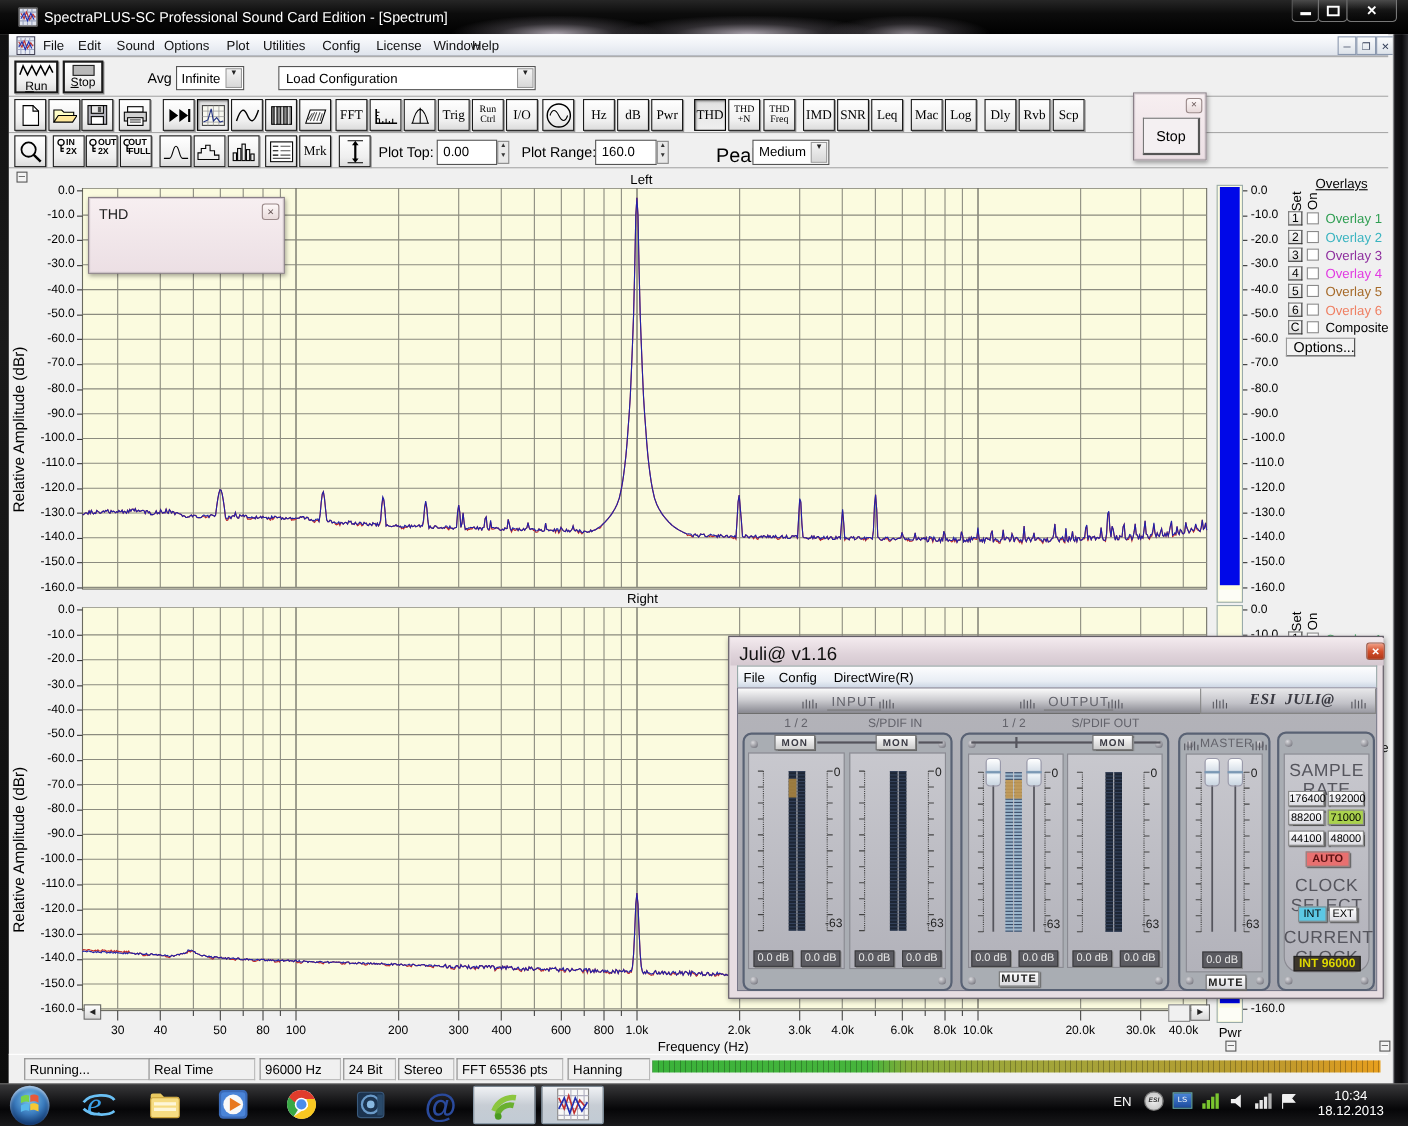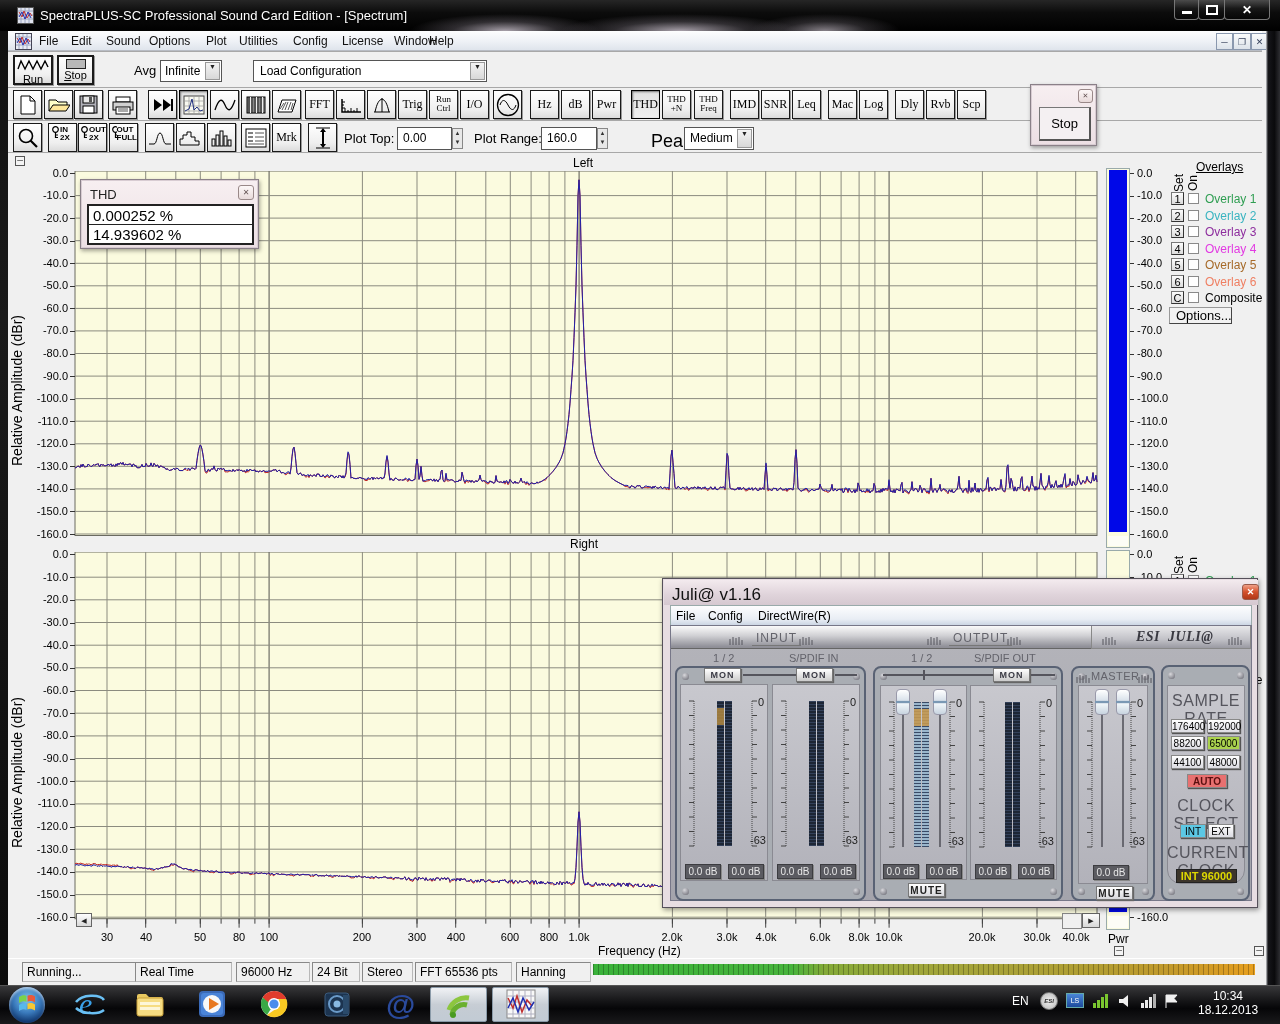--- a/index.html
+++ b/index.html
@@ -579,24 +579,20 @@
 <div class="ab" style="left:1169px;top:689px;width:63px;height:17px;border:1px solid #999;border-right-color:#444;border-bottom-color:#444;background:#f2f2f2;font-size:13px;color:#000;padding:0 0 0 6px">Options...</div>
 <div class="ab" style="left:76px;top:913px;width:16px;height:14px;border:1px solid #666;background:linear-gradient(#fefefe,#d8d8d8);text-align:center;font-size:7px;line-height:13px;color:#222">◀</div>
 <div class="ab" style="left:1062px;top:913px;width:20px;height:16px;border:1px solid #888;background:#f0f0f0"></div>
 <div class="ab" style="left:1082px;top:913px;width:18px;height:15px;border:1px solid #666;background:linear-gradient(#fefefe,#d8d8d8);text-align:center;font-size:7px;line-height:14px;color:#222">▶</div>
 <div class="ab" style="left:1108px;top:932px;font-size:12px;color:#000">Pwr</div>
 <div class="minibox ab" style="left:1114px;top:946px">─</div>
 <div class="minibox ab" style="left:1254px;top:946px">─</div>
 <div class="fwin" style="left:80px;top:179px;width:179px;height:70px">
     <div class="ab" style="left:9px;top:7px;font-size:13px;color:#222">THD</div>
     <div class="ab" style="left:157px;top:5px;width:16px;height:15px;border:1px solid #988;border-radius:3px;background:linear-gradient(#fdf8f8,#e8dada);font-size:8px;text-align:center;line-height:13px;color:#655">✕</div>
-    <div class="ab" style="left:6px;top:24px;width:167px;height:41px;background:#fff;border:2px solid #222">
-      <div style="font-size:15px;color:#000;padding:1px 0 0 4px;height:19px;border-bottom:1px solid #222">0.000252 %</div>
-      <div style="font-size:15px;color:#000;padding:1px 0 0 4px">14.939602 %</div>
-    </div>
   </div>
 <div class="fwin" style="left:1030px;top:84px;width:67px;height:62px">
     <div class="ab" style="left:47px;top:4px;width:15px;height:14px;border:1px solid #988;border-radius:3px;background:linear-gradient(#fdf8f8,#e8dada);font-size:7px;text-align:center;line-height:12px;color:#655">✕</div>
     <div class="ab" style="left:8px;top:22px;width:52px;height:34px;border:1px solid #777;border-right:2px solid #555;border-bottom:2px solid #555;background:#f4f0f2;font-size:13px;color:#000;text-align:center;line-height:32px">Stop</div>
   </div>
 <div class="ab" style="left:8px;top:51px;width:1254px;height:1px;background:#a8a8a8"></div>
 <div class="ab" style="left:8px;top:87px;width:1254px;height:1px;background:#a8a8a8"></div>
 <div class="ab" style="left:8px;top:120px;width:1254px;height:1px;background:#a8a8a8"></div>
 <div class="ab" style="left:8px;top:152px;width:1254px;height:1px;background:#a8a8a8"></div>
 <div id="statusbar" class="ab">
@@ -1234,21 +1230,21 @@
       <div class="ab" style="left:445px;top:75px;width:14px;height:2px;background:#7a98b4"></div>
       <div class="ab" style="left:466px;top:71px;font-size:11px;color:#222">0</div>
       <div class="ab" style="left:458px;top:209px;font-size:11px;color:#222">-63</div>
       <div class="jdb" style="left:422px;top:239px">0.0 dB</div>
       <div class="ab" style="left:425px;top:260px;width:37px;height:14px;background:linear-gradient(#fff,#d8d8dc);border:1px solid #777;box-shadow:1px 1px 1px #666;color:#222;font-size:10px;font-weight:bold;text-align:center;line-height:13px;letter-spacing:1px">MUTE</div>
       <div class="jpanel" style="left:496px;top:59px;width:78px;height:199px;border-radius:0 0 14px 14px"></div>
       <div class="jlabel" style="left:496px;top:66px;width:78px">SAMPLE<br>RATE</div>
       <div class="jsr" style="left:500px;top:93px">176400</div>
       <div class="jsr" style="left:536px;top:93px">192000</div>
       <div class="jsr" style="left:500px;top:110px">88200</div>
-      <div class="jsr" style="left:536px;top:110px;background:#aad24e">65000</div>
+      <div class="jsr" style="left:536px;top:110px;background:#aad24e">71000</div>
       <div class="jsr" style="left:500px;top:129px">44100</div>
       <div class="jsr" style="left:536px;top:129px">48000</div>
       <div class="jsr" style="left:516px;top:148px;width:40px;background:#e87070;color:#5a1010;font-weight:bold">AUTO</div>
       <div class="jlabel" style="left:496px;top:171px;width:78px">CLOCK<br>SELECT</div>
       <div class="jsr" style="left:509px;top:198px;width:26px;background:#5cc8e4">INT</div>
       <div class="jsr" style="left:537px;top:198px;width:26px">EXT</div>
       <div class="jlabel" style="left:496px;top:218px;width:78px">CURRENT<br>CLOCK</div>
       <div class="ab" style="left:505px;top:243px;width:61px;height:14px;background:#3c352b;border:1px solid #222;color:#ded800;font-size:11px;font-weight:bold;text-align:center;line-height:13px">INT 96000</div>
     </div>
   </div>

